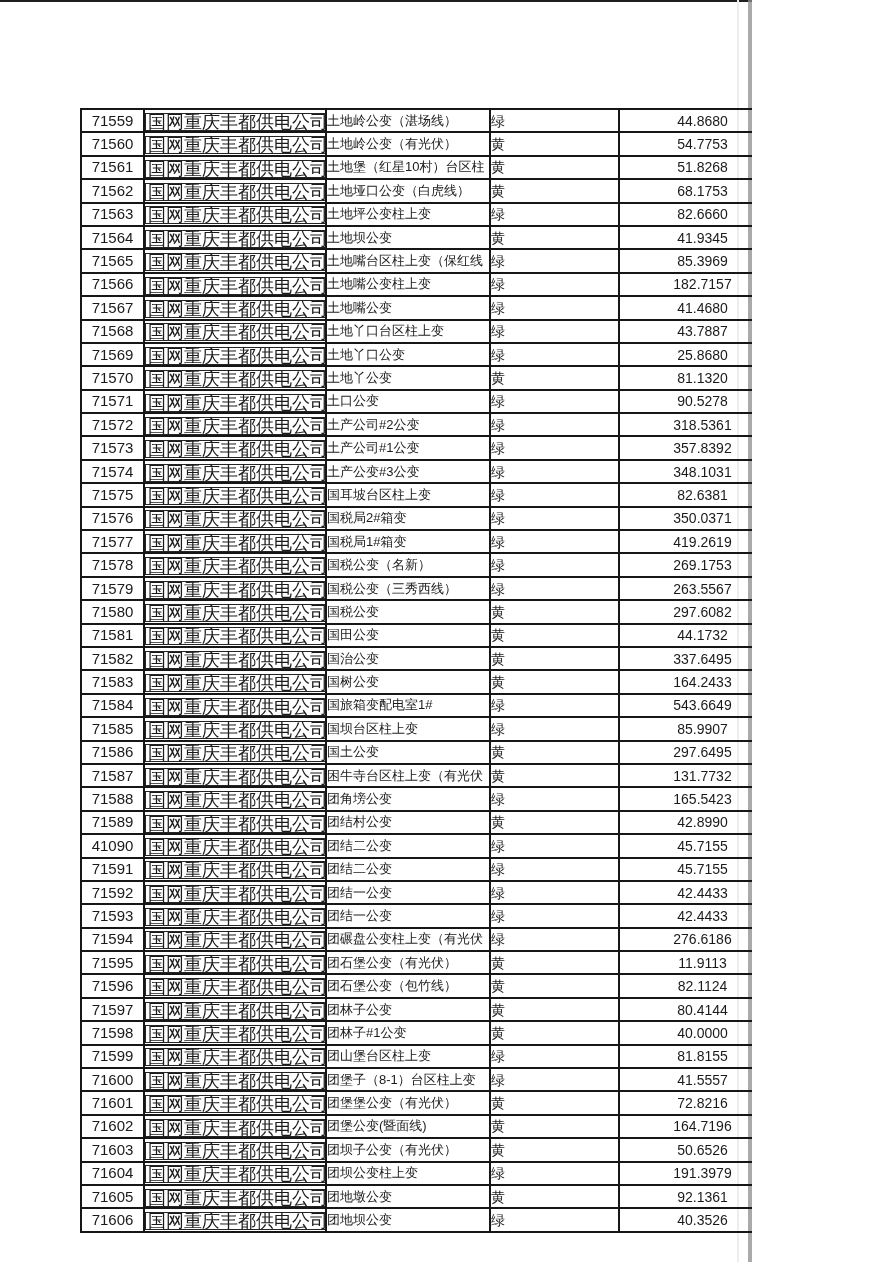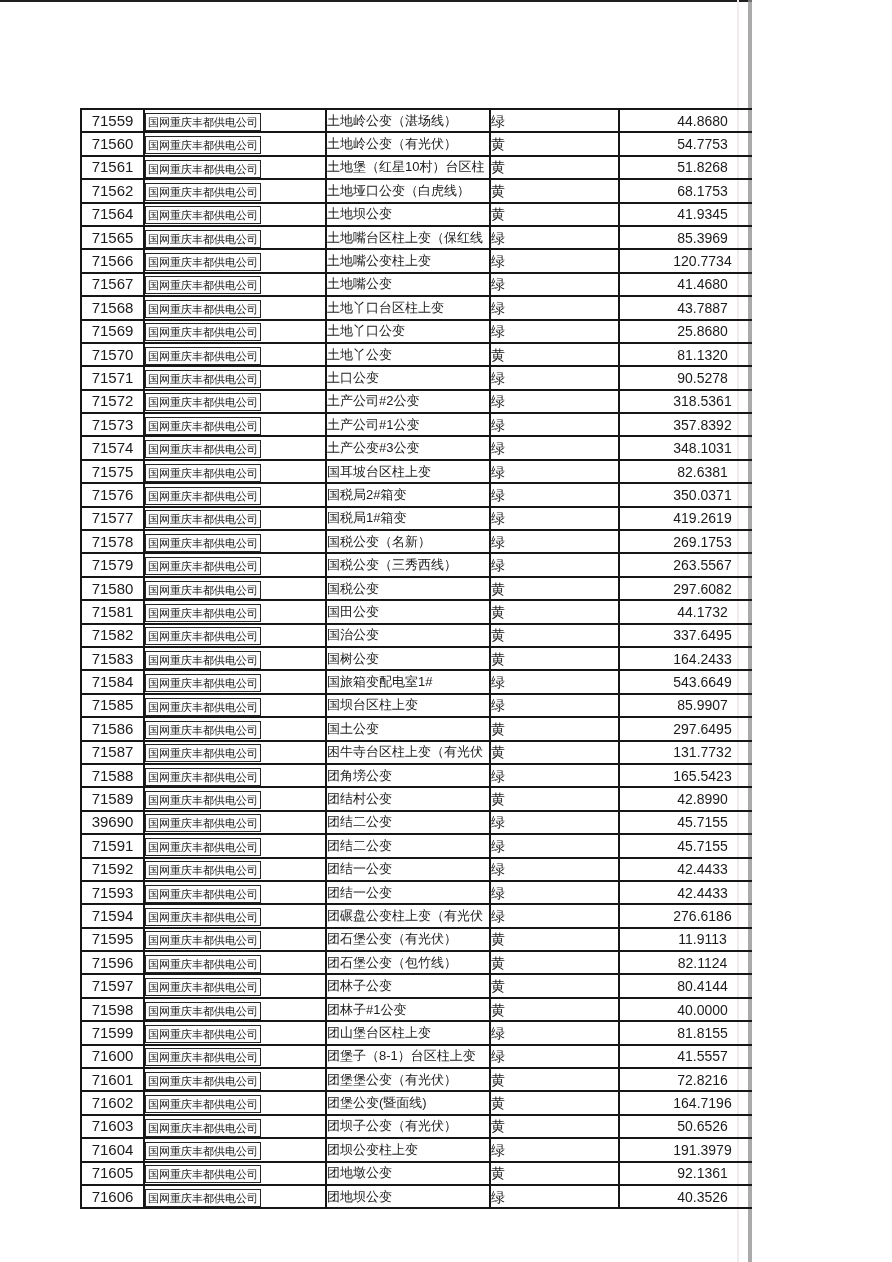--- a/index.html
+++ b/index.html
@@ -53,21 +53,21 @@
     white-space: nowrap;
     vertical-align: middle;
     line-height: 20px;
   }
   td.c-id {
     text-align: center;
     font-size: 15px;
   }
   td.c-company {
     text-align: left;
-    font-size: 11px;
+    font-size: 18px;
     padding-left: 2px;
     margin-left: 23px;
   }
   td.c-company .company-box {
     display: inline-block;
     border: 1px solid #242424;
     padding: 0 2px;
     line-height: 16px;
     vertical-align: middle;
   }
@@ -133,20 +133,29 @@
         <tr>
     <td class="c-id">71562</td>
     <td class="c-company">
       <span class="company-box">国网重庆丰都供电公司</span>
     </td>
     <td class="c-name">土地垭口公变（白虎线）</td>
     <td class="c-status">黄</td>
     <td class="c-value">68.1753</td>
   </tr>
         <tr>
+    <td class="c-id">71563</td>
+    <td class="c-company">
+      <span class="company-box">国网重庆丰都供电公司</span>
+    </td>
+    <td class="c-name">土地坪公变柱上变</td>
+    <td class="c-status">绿</td>
+    <td class="c-value">82.6660</td>
+  </tr>
+        <tr>
     <td class="c-id">71564</td>
     <td class="c-company">
       <span class="company-box">国网重庆丰都供电公司</span>
     </td>
     <td class="c-name">土地坝公变</td>
     <td class="c-status">黄</td>
     <td class="c-value">41.9345</td>
   </tr>
         <tr>
     <td class="c-id">71565</td>
@@ -157,21 +166,21 @@
     <td class="c-status">绿</td>
     <td class="c-value">85.3969</td>
   </tr>
         <tr>
     <td class="c-id">71566</td>
     <td class="c-company">
       <span class="company-box">国网重庆丰都供电公司</span>
     </td>
     <td class="c-name">土地嘴公变柱上变</td>
     <td class="c-status">绿</td>
-    <td class="c-value">120.7734</td>
+    <td class="c-value">182.7157</td>
   </tr>
         <tr>
     <td class="c-id">71567</td>
     <td class="c-company">
       <span class="company-box">国网重庆丰都供电公司</span>
     </td>
     <td class="c-name">土地嘴公变</td>
     <td class="c-status">绿</td>
     <td class="c-value">41.4680</td>
   </tr>
@@ -367,21 +376,21 @@
         <tr>
     <td class="c-id">71589</td>
     <td class="c-company">
       <span class="company-box">国网重庆丰都供电公司</span>
     </td>
     <td class="c-name">团结村公变</td>
     <td class="c-status">黄</td>
     <td class="c-value">42.8990</td>
   </tr>
         <tr>
-    <td class="c-id">39690</td>
+    <td class="c-id">41090</td>
     <td class="c-company">
       <span class="company-box">国网重庆丰都供电公司</span>
     </td>
     <td class="c-name">团结二公变</td>
     <td class="c-status">绿</td>
     <td class="c-value">45.7155</td>
   </tr>
         <tr>
     <td class="c-id">71591</td>
     <td class="c-company">

